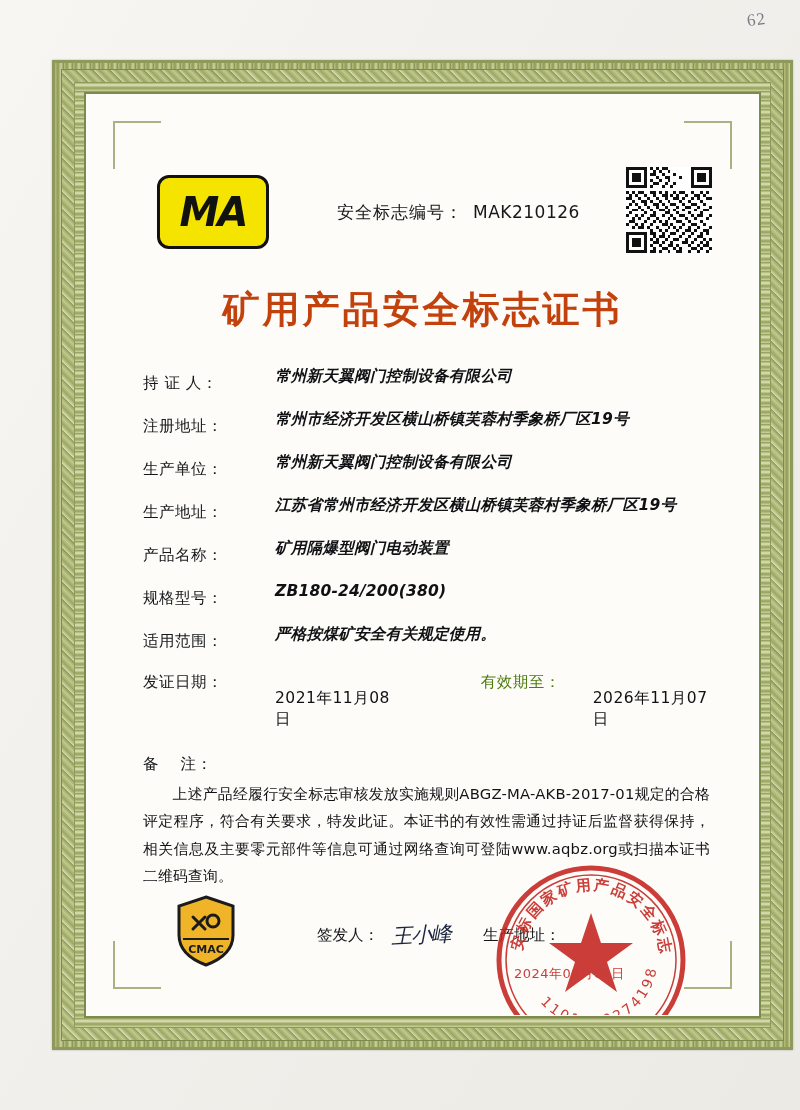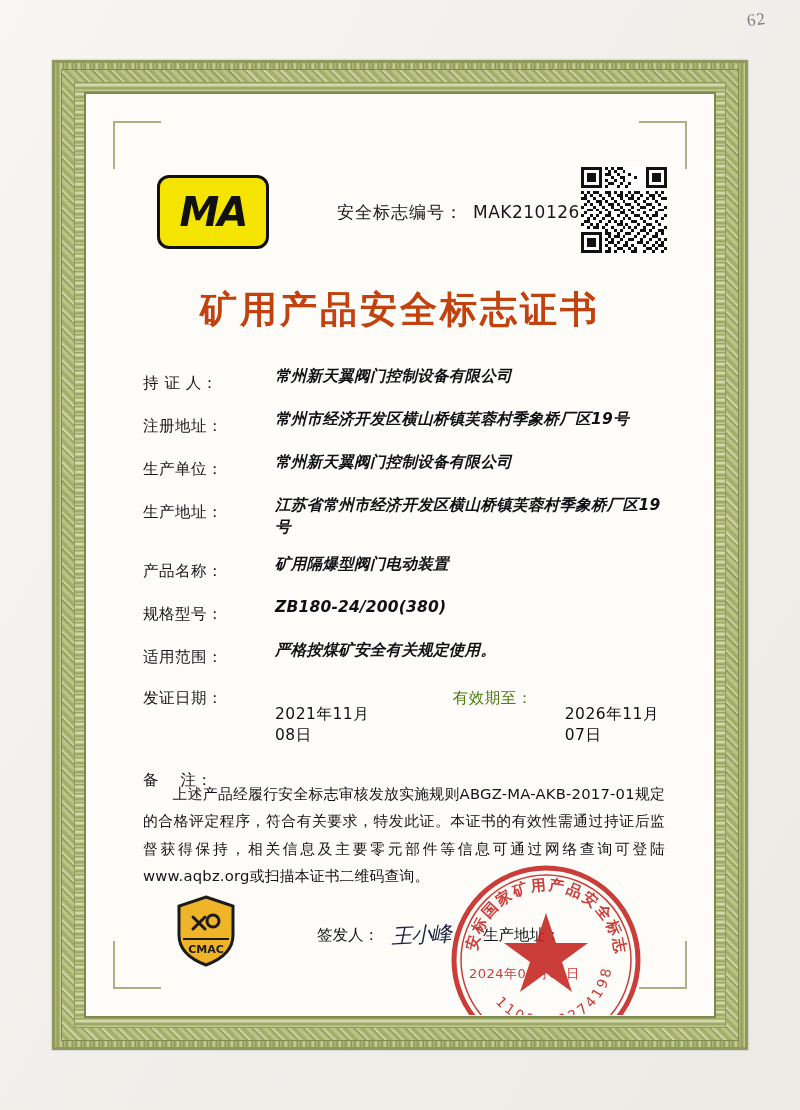--- a/index.html
+++ b/index.html
@@ -35,20 +35,21 @@
 
   
   .cert {
     position: absolute;
     left: 52px;
     top: 60px;
     width: 696px;
     height: 990px;
     background: #fdfdfb;
     box-shadow: 0 0 2px rgba(0,0,0,0.25);
+    padding-left: 45px;
   }
   .border-outer {
     position: absolute;
     inset: 0;
     border: 3px solid #8d9a5b;
     background:
       repeating-linear-gradient(90deg, #b9bf7e 0px, #8e9a57 3px, #cfd49c 6px, #7e8c4c 9px),
       #9aa763;
   }
   .border-mid {

